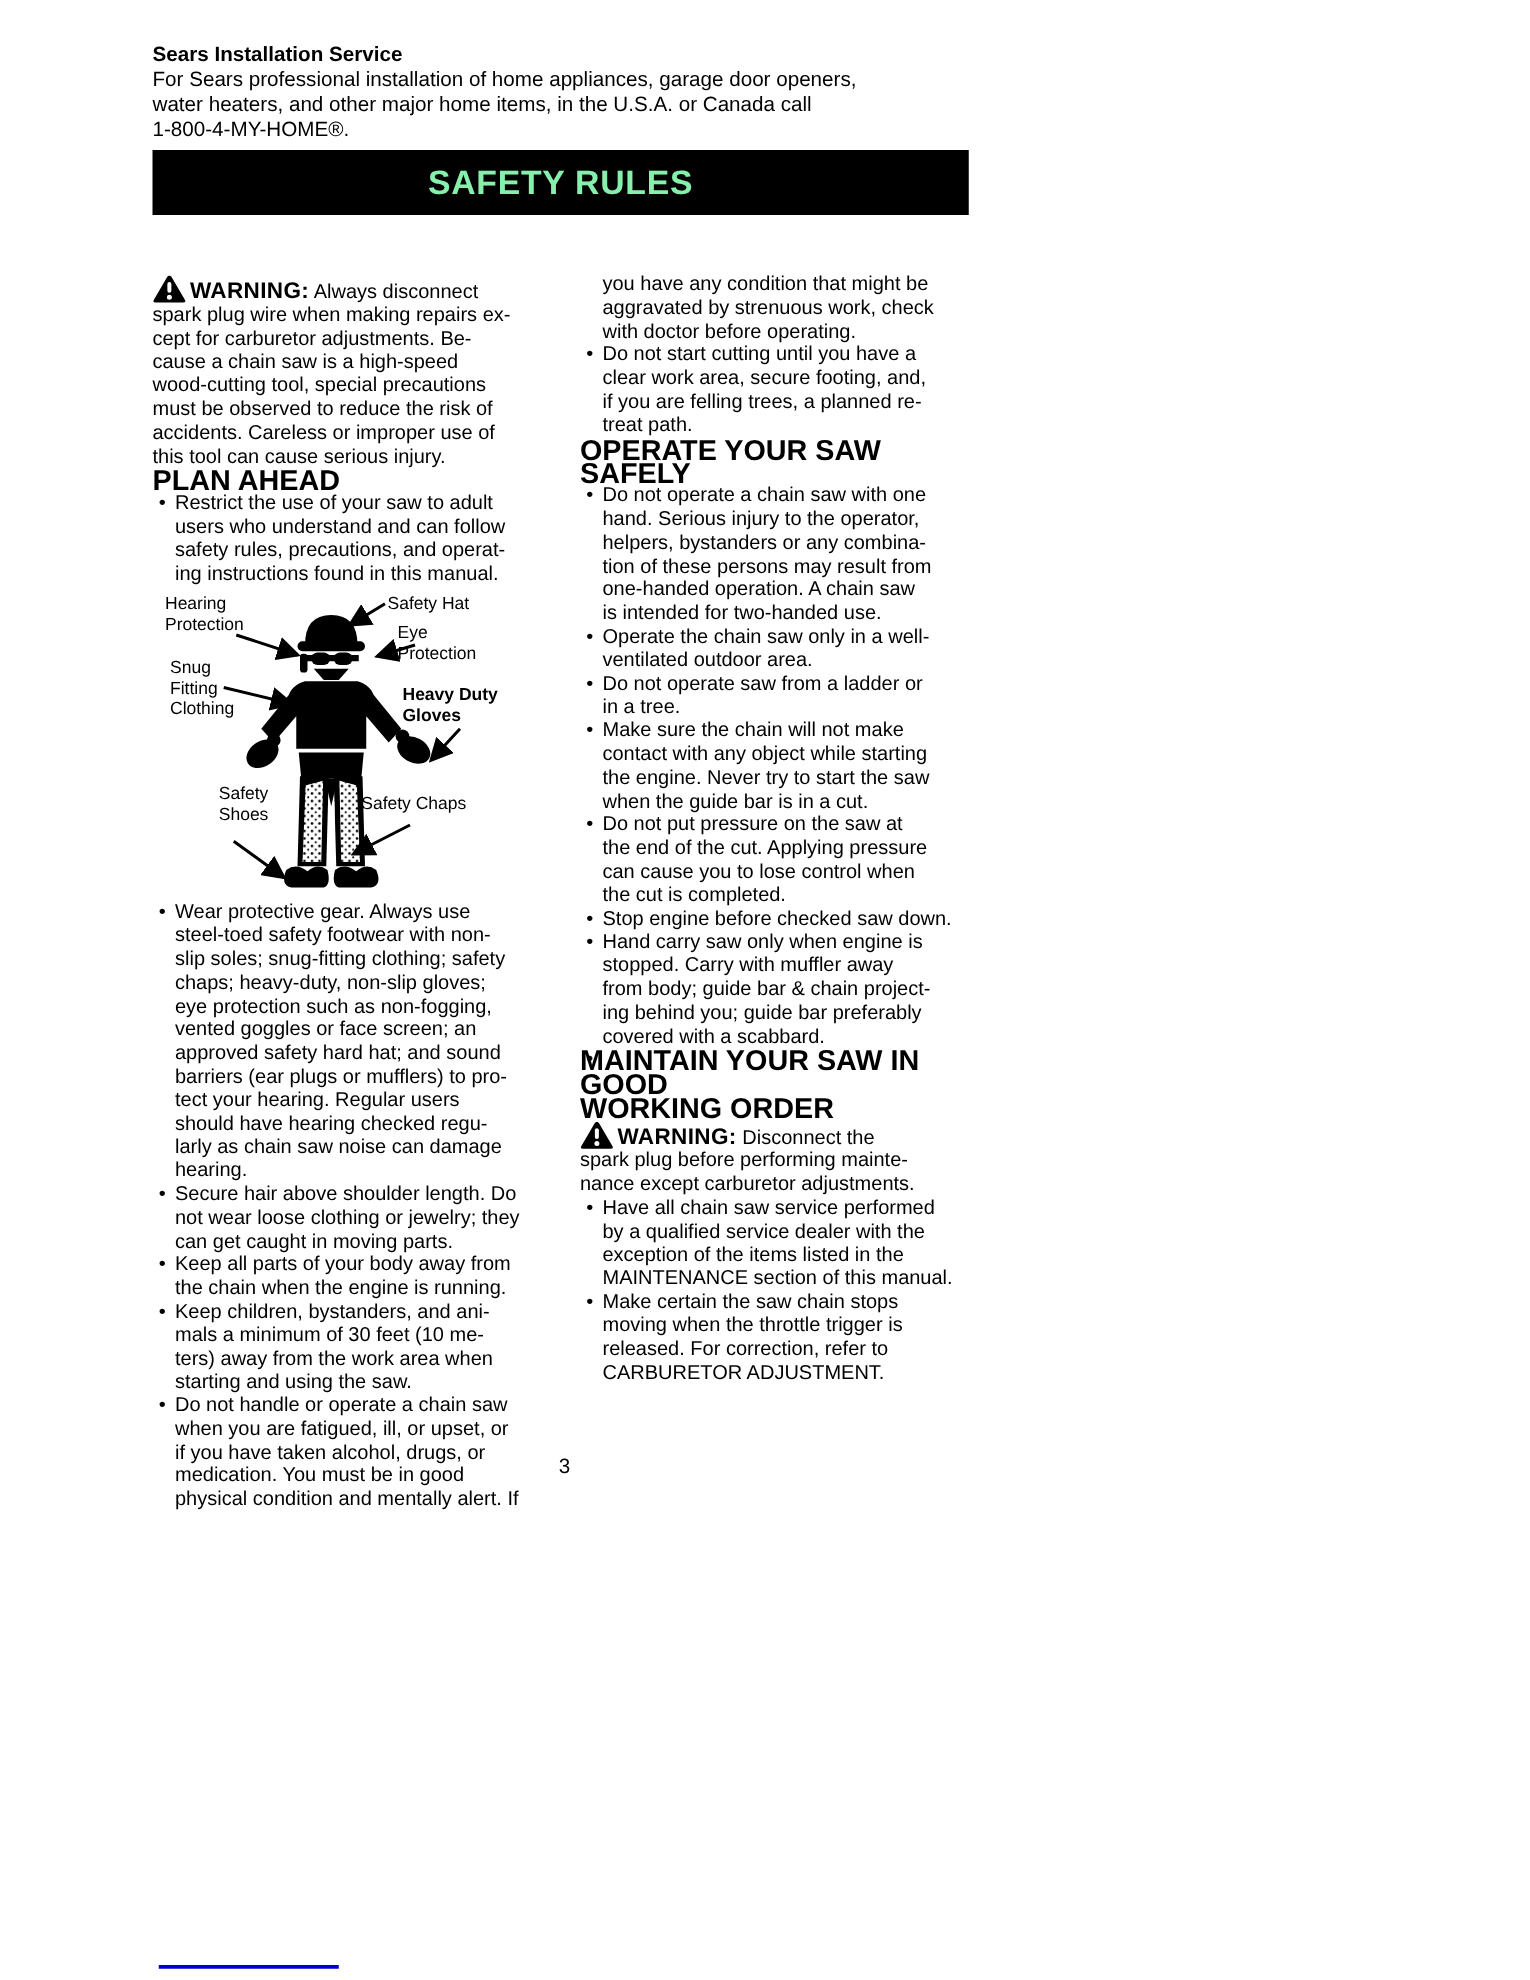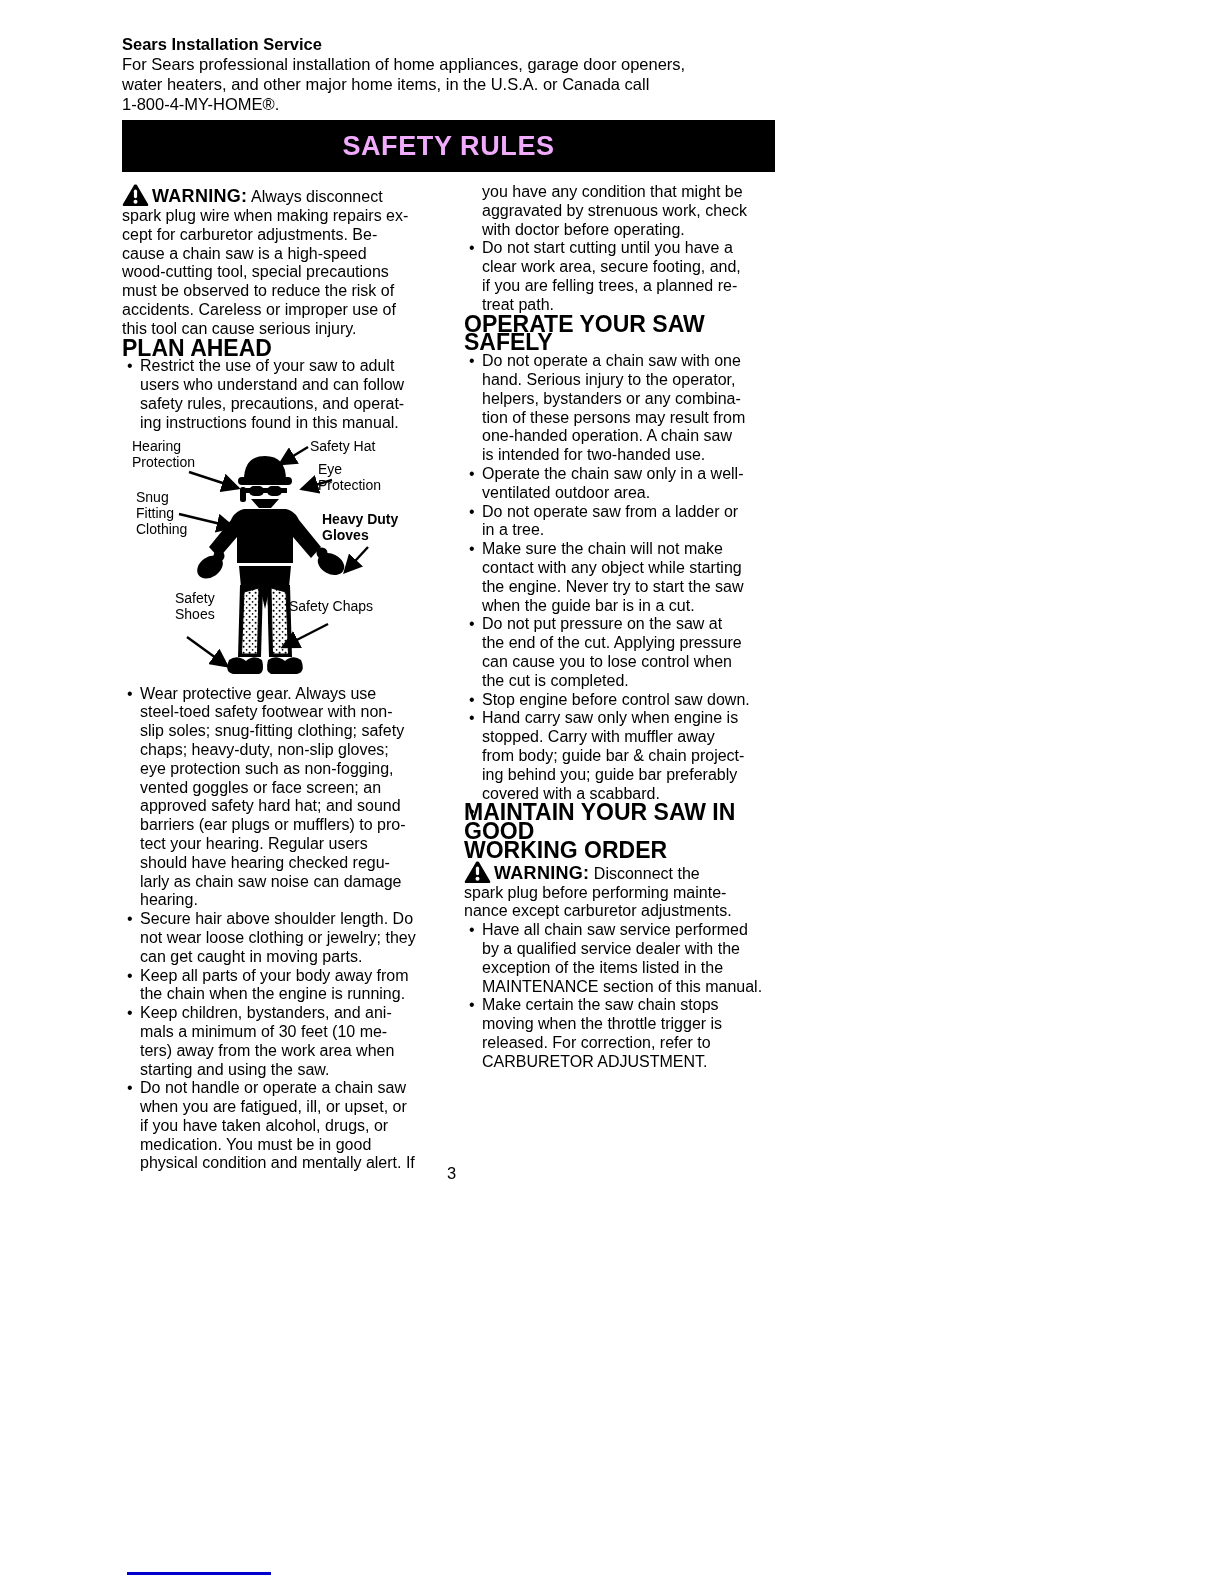--- a/index.html
+++ b/index.html
@@ -6,23 +6,23 @@
   .page{position:relative;width:1164px;height:1584px;background:#ffffff;
         font-family:"Liberation Sans",sans-serif;color:#000;overflow:hidden;padding-left:46px;}
   .pre{white-space:pre-line;}
 
   .hdr{position:absolute;left:122px;top:34px;width:660px;font-size:16.5px;line-height:20px;}
   .hdr-title{font-weight:bold;}
   .hdr-phone{font-weight:normal;}
 
   .banner{position:absolute;left:122px;top:120px;width:653px;height:52px;background:#000;
           display:flex;align-items:center;justify-content:center;}
-  .banner span{color:#f0abfc;font-size:27px;font-weight:bold;letter-spacing:0.6px;}
-
-  .col{position:absolute;width:334px;font-size:16px;line-height:18.8px;}
+  .banner span{color:#86efac;font-size:27px;font-weight:bold;letter-spacing:0.6px;}
+
+  .col{position:absolute;width:334px;font-size:16px;line-height:18.8px;margin-top:36px;}
   .col-left{left:122px;top:183px;}
   .col-right{left:464px;top:183px;}
   .col p,.col h2,.col div{margin:0;}
   h2{font-size:23px;font-weight:bold;margin:5px 0 0 0;}
 
   .warn{margin-top:2px;}
   .warn2{margin-top:7px;}
   .warn-icon{width:27px;height:24px;vertical-align:-5px;margin-right:3px;}
   .warn-label{font-size:18px;font-weight:bold;letter-spacing:0.3px;}
 
@@ -188,21 +188,21 @@
     <div class="bullet"><span class="dot">•</span><span class="pre">Do not operate saw from a ladder or
 in a tree.</span></div>
     <div class="bullet"><span class="dot">•</span><span class="pre">Make sure the chain will not make
 contact with any object while starting
 the engine. Never try to start the saw
 when the guide bar is in a cut.</span></div>
     <div class="bullet"><span class="dot">•</span><span class="pre">Do not put pressure on the saw at
 the end of the cut. Applying pressure
 can cause you to lose control when
 the cut is completed.</span></div>
-    <div class="bullet"><span class="dot">•</span><span class="pre">Stop engine before control saw down.</span></div>
+    <div class="bullet"><span class="dot">•</span><span class="pre">Stop engine before checked saw down.</span></div>
     <div class="bullet"><span class="dot">•</span><span class="pre">Hand carry saw only when engine is
 stopped. Carry with muffler away
 from body; guide bar &amp; chain project-
 ing behind you; guide bar preferably
 covered with a scabbard.</span></div>
     <div class="bullet"><span class="dot">•</span></div>
 
     <h2 class="pre">MAINTAIN YOUR SAW IN GOOD
 WORKING ORDER</h2>
 

